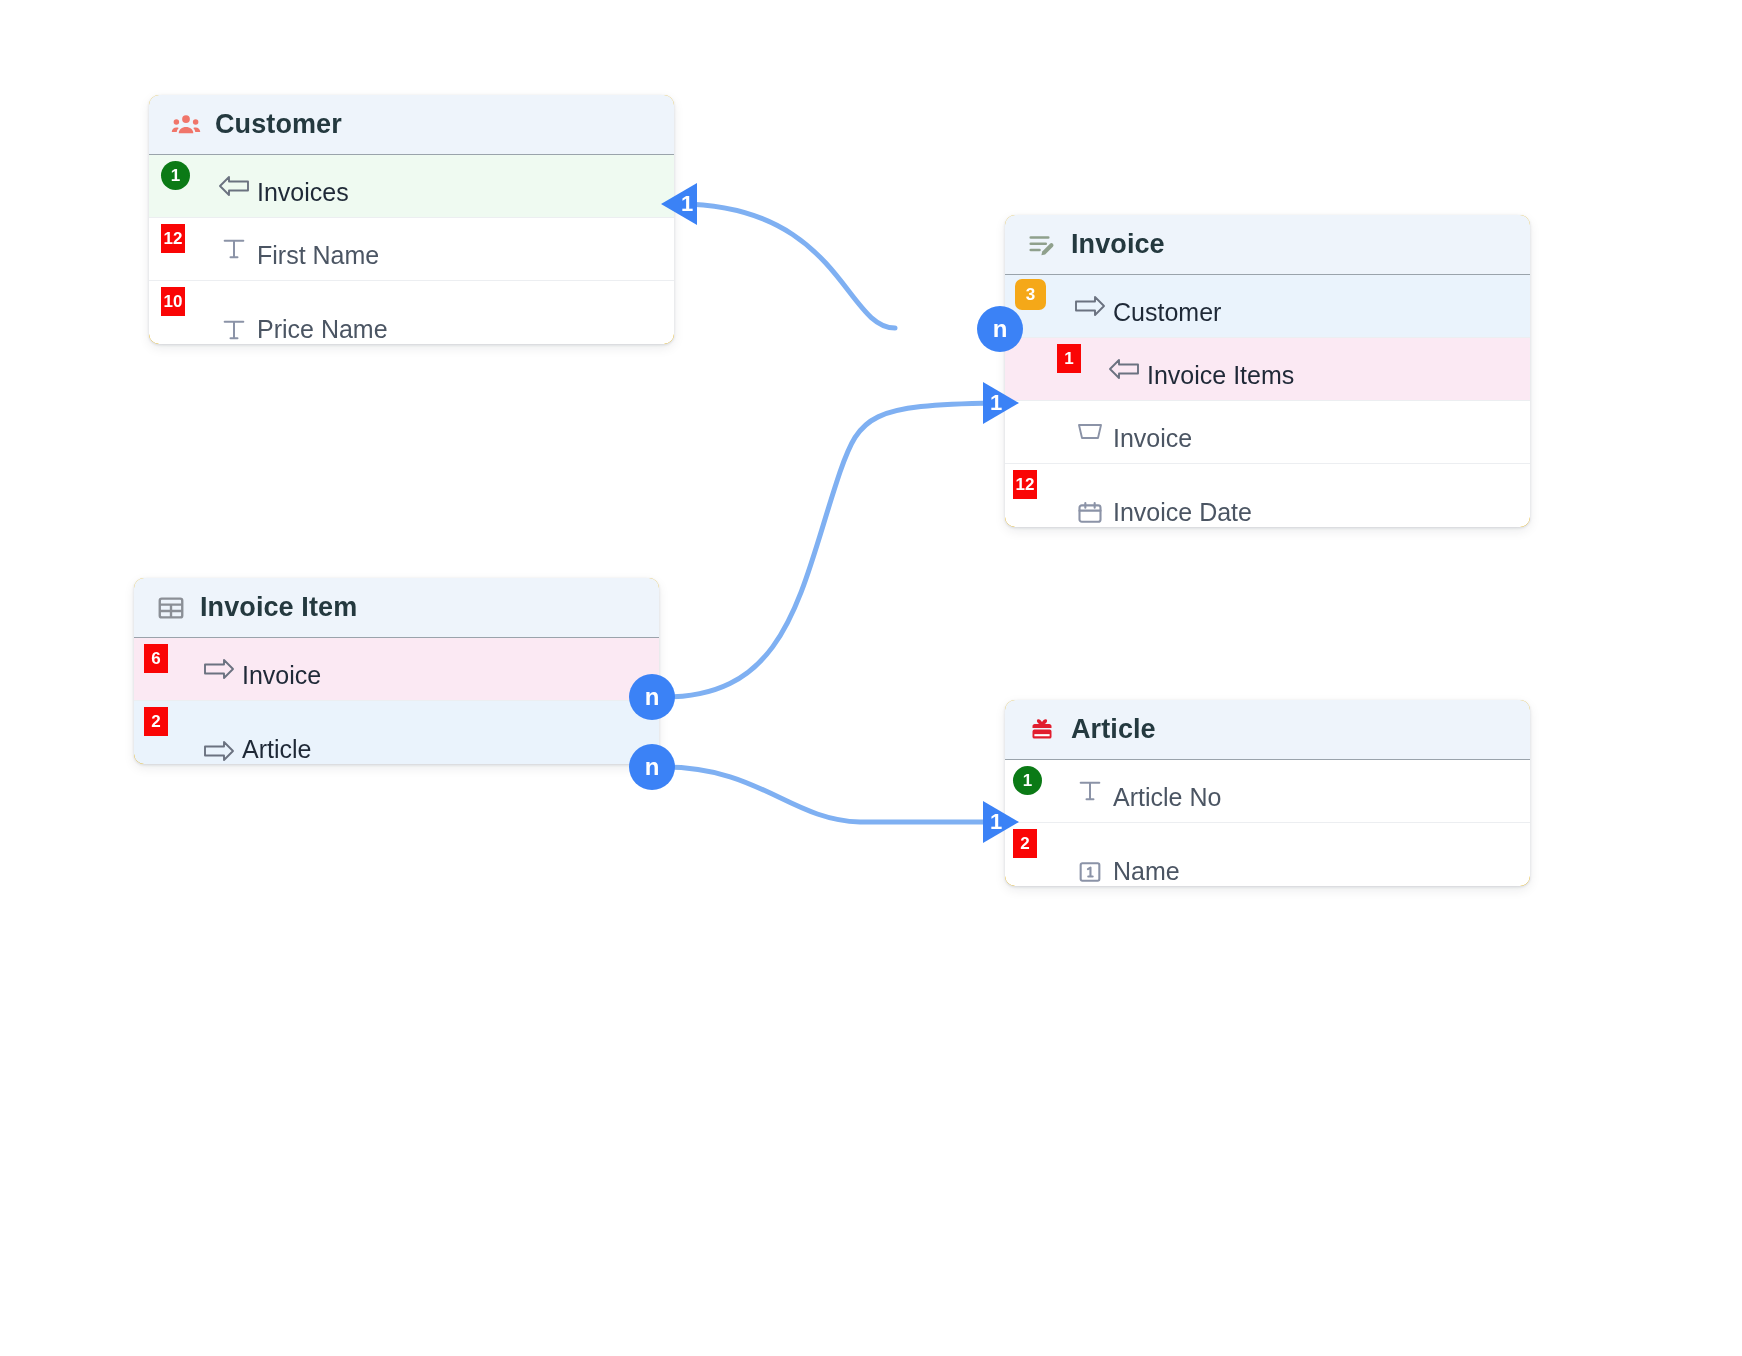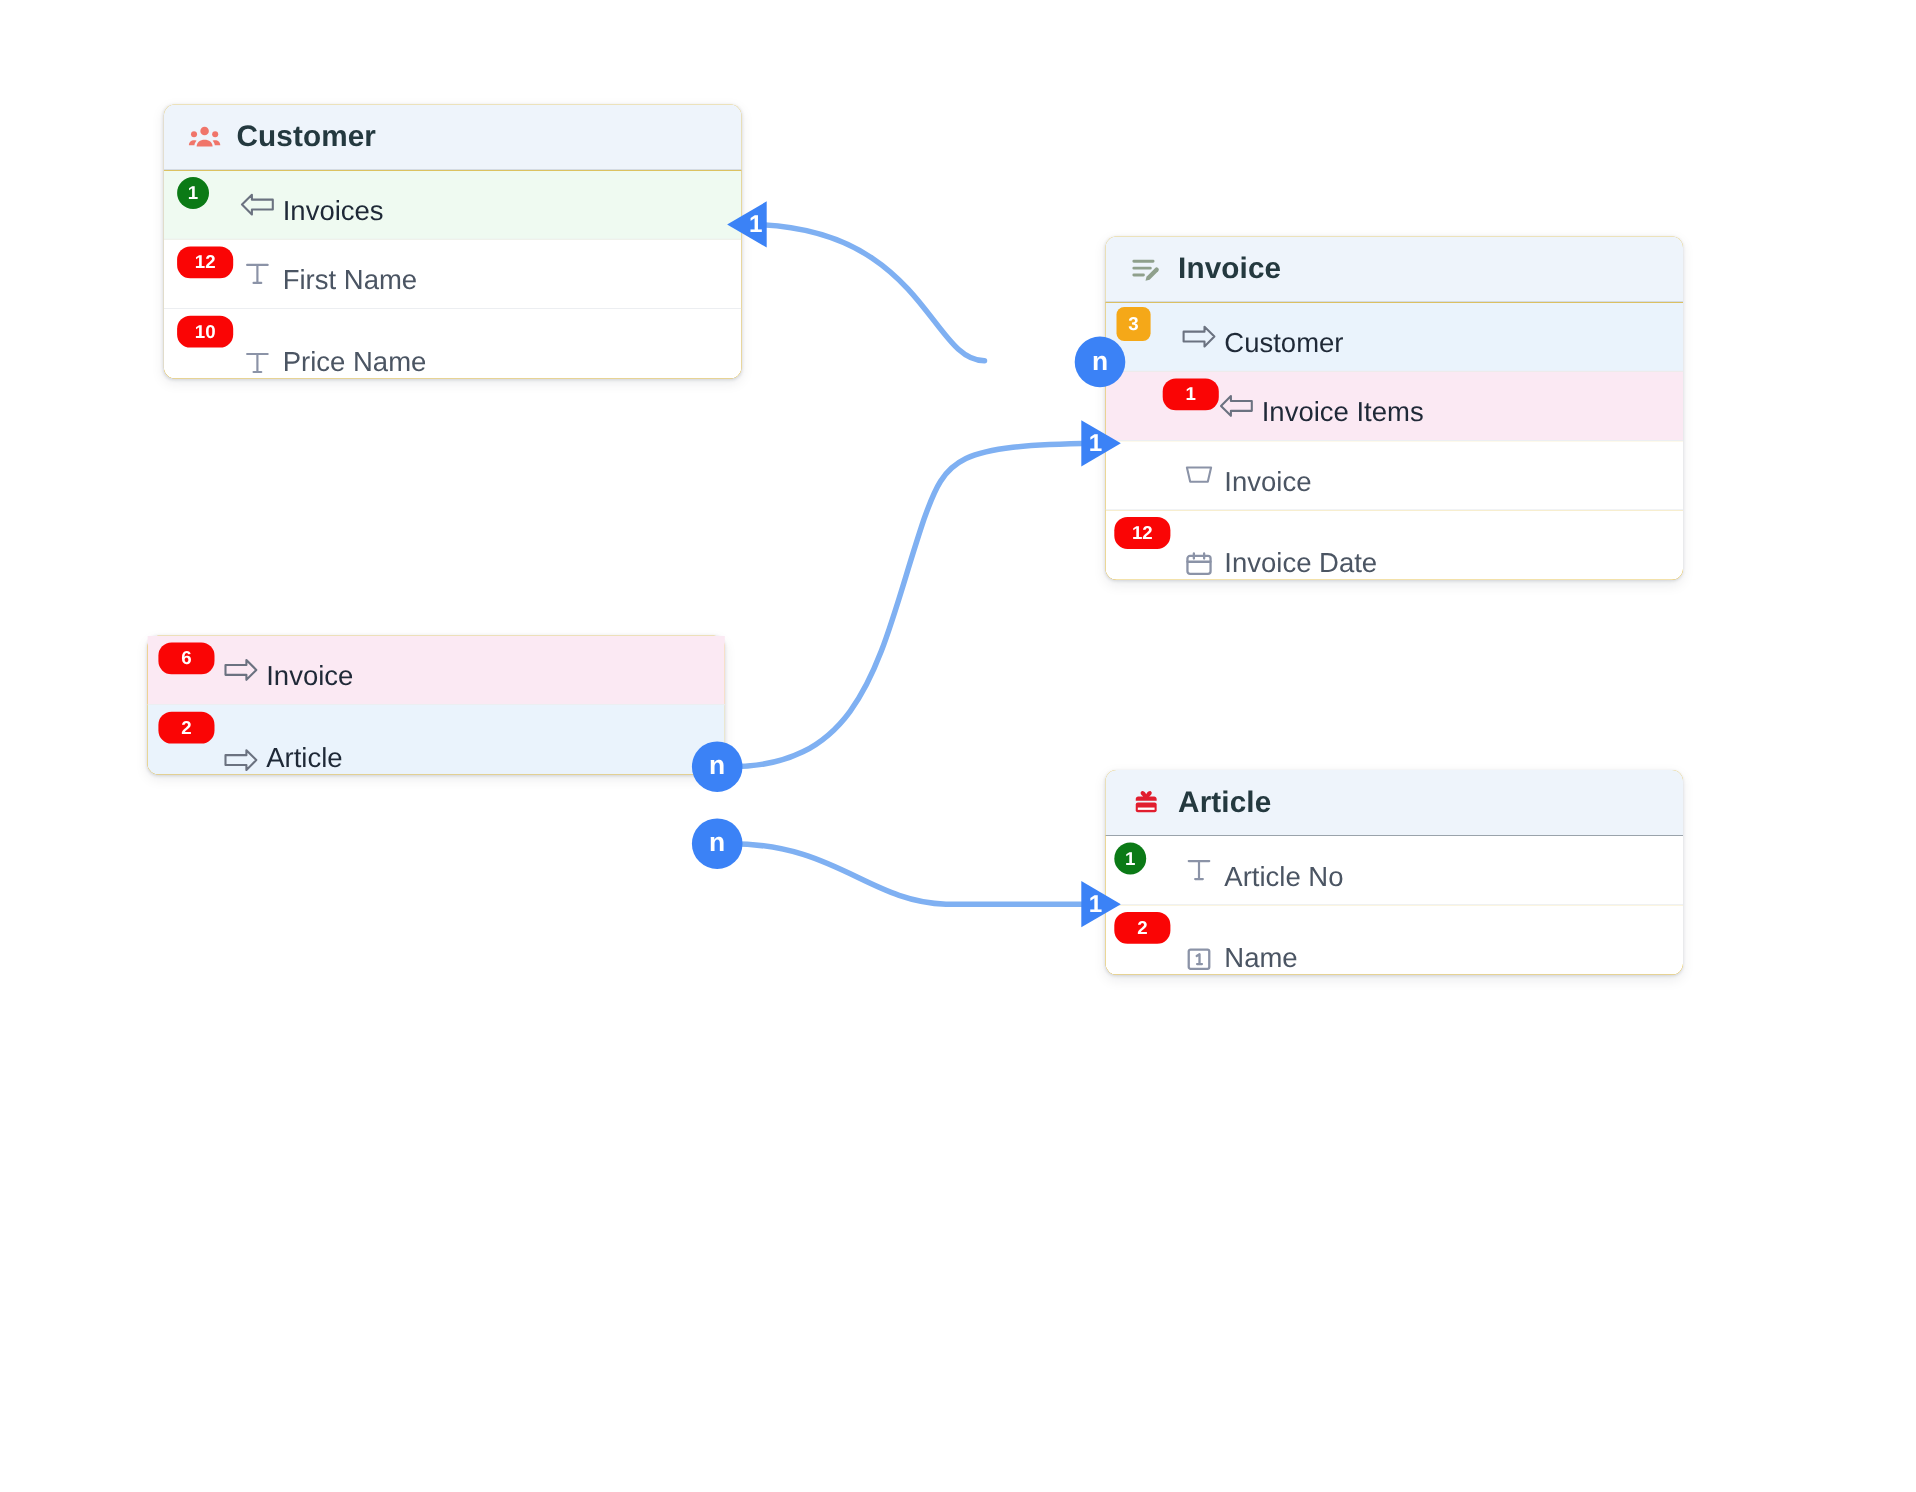--- a/index.html
+++ b/index.html
@@ -54,21 +54,21 @@
   .row.pink{background:#fbe9f3;}
   .row.plain{background:#ffffff;}
 
   .badge-slot{width:62px;flex:0 0 auto;position:relative;height:100%;}
   .badge{
     position:absolute;left:12px;top:6px;
     color:#fff;font-size:17px;font-weight:bold;
     display:flex;align-items:center;justify-content:center;
     line-height:1;
   }
-  .badge.red{background:#fa0505;width:51px;height:29px;border-radius:12px;}
+  .badge.red{background:#fa0505;width:24px;height:29px;border-radius:0;}
   .badge.green{background:#0b7a16;width:29px;height:29px;border-radius:50%;}
   .badge.orange{background:#f5a818;width:31px;height:31px;border-radius:7px;left:10px;top:4px;}
 
   .ricon{width:46px;flex:0 0 auto;display:flex;align-items:center;justify-content:center;}
   .rlabel{font-size:25px;color:#4b5563;white-space:nowrap;margin-top:13px;}
   .rlabel.dark{color:#1f2937;}
 
   
   .row.indent .badge-slot{width:96px;}
 
@@ -219,20 +219,29 @@
             <path d="M3 10h18M8 3.5v4M16 3.5v4"></path>
           </svg>
         </div>
         <span class="rlabel">Invoice Date</span>
       </div>
 
     </div>
   </div>
 
   <div class="card" style="left:134px;top:578px;width:525px;">
+    <div class="card-head">
+      <span class="hicon">
+        <svg width="30" height="30" viewBox="0 0 24 24" fill="none" stroke="#8b8f96" stroke-width="1.9" stroke-linejoin="round">
+          <rect x="3" y="4.5" width="18" height="15" rx="1.6"></rect>
+          <path d="M3 9.3h18M12 9.3v10.2M3 14.4h18"></path>
+        </svg>
+      </span>
+      <span class="card-title">Invoice Item</span>
+    </div>
     <div class="rows">
 
       <div class="row pink">
         <div class="badge-slot">
           <span class="badge red" style="left:10px;">6</span>
         </div>
         <div class="ricon">
           <svg width="34" height="26" viewBox="0 0 34 26" fill="none" stroke="#6b7280" stroke-width="1.9" stroke-linejoin="round">
             <path d="M22 4 L31 13 L22 22 L22 17.5 L3 17.5 L3 8.5 L22 8.5 Z"></path>
           </svg>

